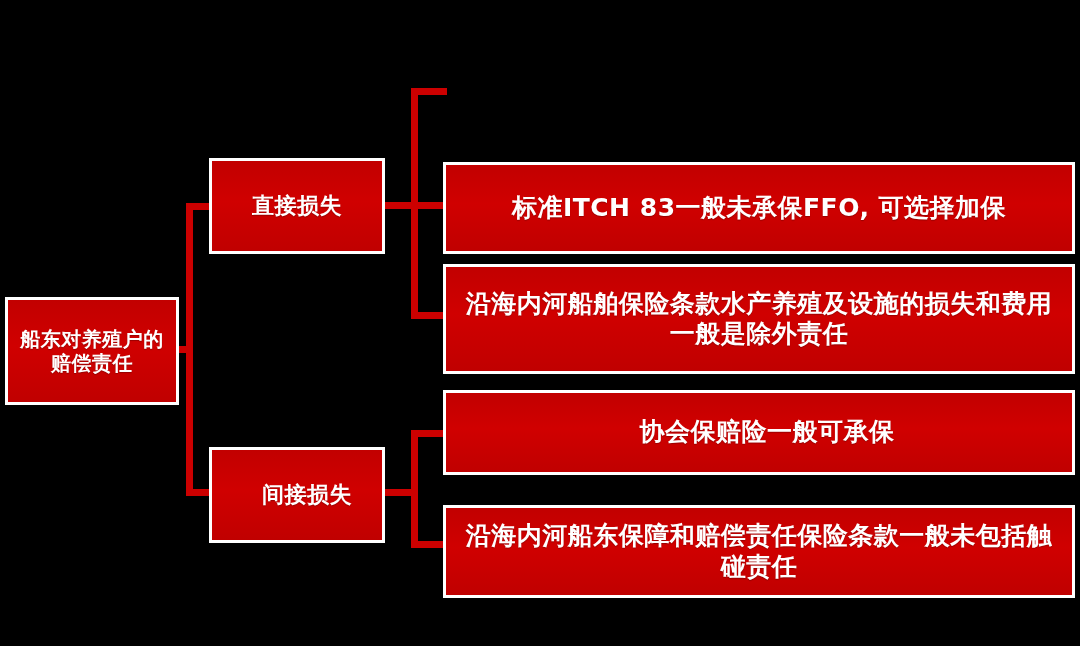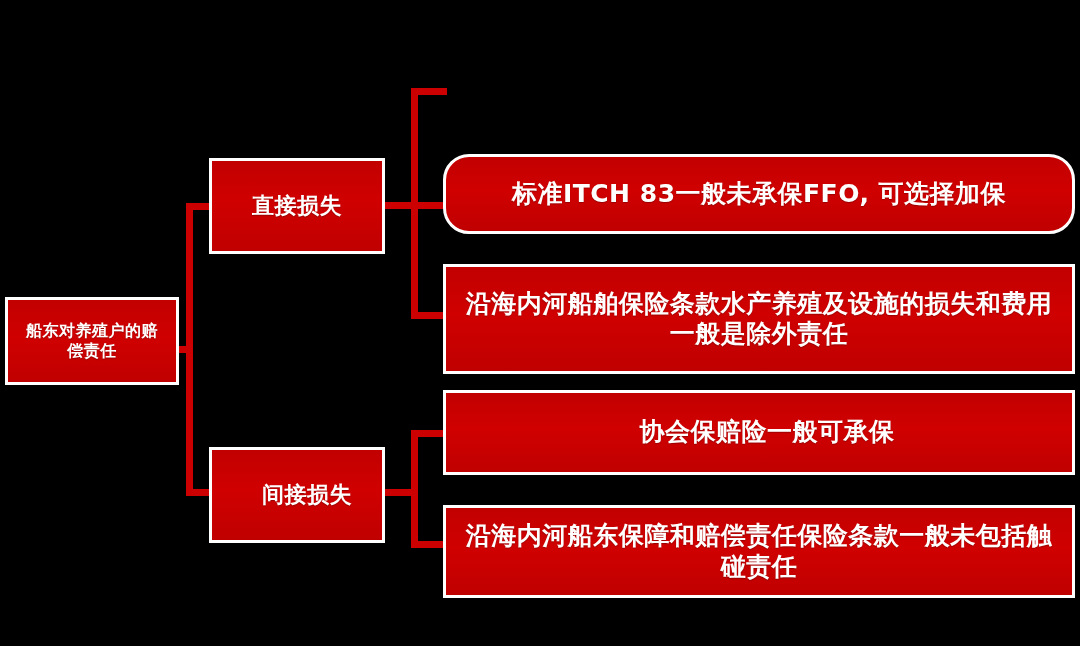--- a/index.html
+++ b/index.html
@@ -44,22 +44,22 @@
     display: block;
     padding: 0 10px;
     width: 100%;
   }
 
   
   #node-root {
     left: 5px;
     top: 297px;
     width: 174px;
-    height: 88px;
-    font-size: 16px;
+    height: 108px;
+    font-size: 20px;
   }
 
   
   #node-direct {
     left: 209px;
     top: 158px;
     width: 176px;
     height: 96px;
     font-size: 22px;
   }
@@ -72,21 +72,21 @@
     padding-left: 20px;
   }
 
   
   .leaf {
     left: 443px;
     width: 632px;
     font-size: 25px;
   }
   #leaf-1 { top: 44px;  height: 92px; }
-  #leaf-2 { top: 154px; height: 80px; border-radius: 26px; }
+  #leaf-2 { top: 162px; height: 92px; }
   #leaf-3 { top: 264px; height: 110px; }
   #leaf-4 { top: 390px; height: 85px; padding-left: 16px; }
   #leaf-5 { top: 505px; height: 93px; }
 </style>
 </head>
 <body>
 
 <div id="canvas">
 
   <div class="conn" style="left:179px; top:346px; width:14px; height:7px;"></div>

